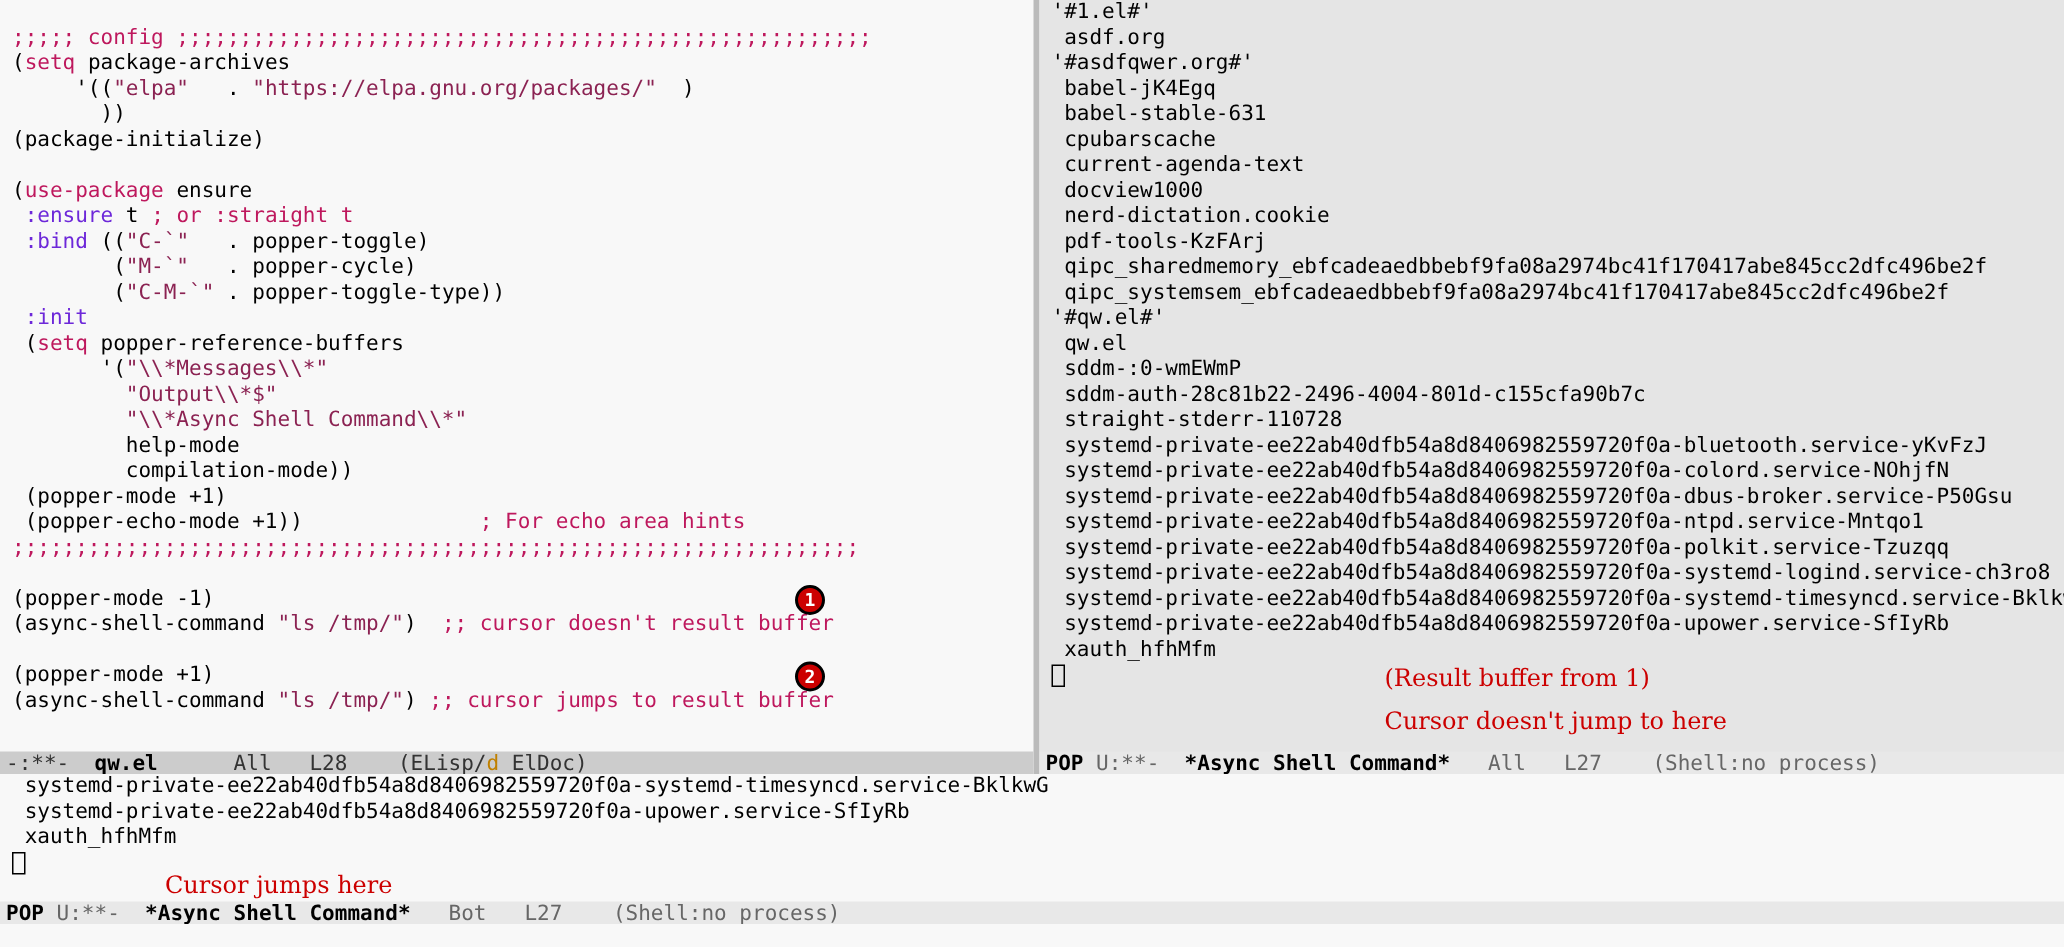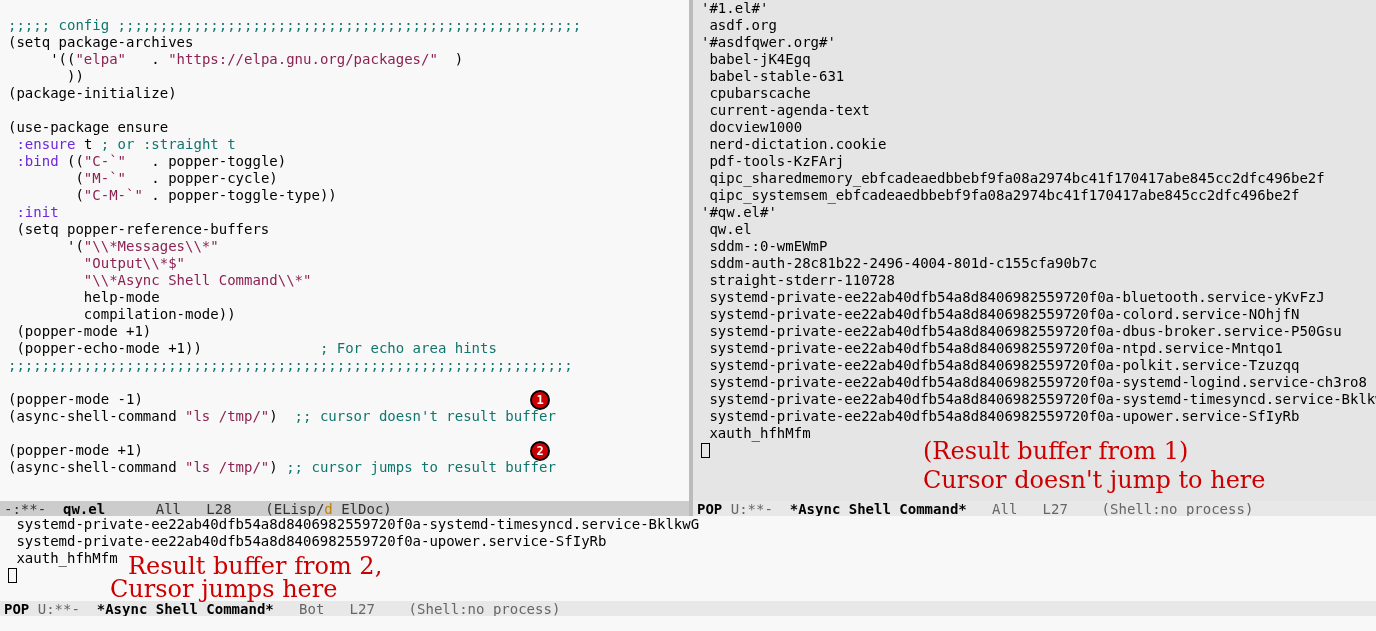--- a/index.html
+++ b/index.html
@@ -71,22 +71,22 @@
   white-space: pre;
   overflow: hidden;
 }
 .modeline.inactive {
   background: #e8e8e8;
   color: #666;
 }
 .modeline .bold { font-weight: bold; color: #000; }
 .modeline .gold { color: #c08000; }
 
-.comment { color: #0f766e; }
-.keyword { color: #000000; }
+.comment { color: #be185d; }
+.keyword { color: #be185d; }
 .string  { color: #8b2252; }
 .builtin { color: #6d28d9; }
 .plain   { color: #000; }
 .badge {
   display: inline-flex;
   width: 20px;
   height: 20px;
   border-radius: 50%;
   background: #cc0000;
   border: 2px solid #000;
@@ -95,21 +95,21 @@
   font-size: 12px;
   align-items: center;
   justify-content: center;
   vertical-align: middle;
   position: absolute;
 }
 .annot {
   position: absolute;
   color: #cc0000;
   font-family: "DejaVu Serif","Georgia",serif;
-  font-size: 24px;
+  font-size: 16px;
   white-space: pre;
 }
 .cursor-box {
   display: inline-block;
   width: 9px;
   height: 15px;
   border: 1px solid #000;
   vertical-align: text-bottom;
 }
 .pop { color: #000; font-weight: bold; }
@@ -189,19 +189,18 @@
     <div class="annot" style="left:230px; top:443px;">(Result buffer from 1)</div>
     <div class="annot" style="left:230px; top:472px;">Cursor doesn't jump to here</div>
     <div class="modeline inactive"><span class="pop">POP</span><span> U:**-  </span><span class="bold">*Async Shell Command*</span><span>   All   L27    (Shell:no process)</span></div>
   </div>
 
   <div class="bottom-pane">
     <div class="code-area" id="bottom-lines"> systemd-private-ee22ab40dfb54a8d8406982559720f0a-systemd-timesyncd.service-BklkwG
  systemd-private-ee22ab40dfb54a8d8406982559720f0a-upower.service-SfIyRb
  xauth_hfhMfm
 <span class="cursor-box"></span></div>
-    <div class="annot" style="left:128px; top:42px;">Result buffer from 2,</div>
     <div class="annot" style="left:110px; top:65px;">Cursor jumps here</div>
     <div class="modeline inactive"><span class="pop">POP</span><span> U:**-  </span><span class="bold">*Async Shell Command*</span><span>   Bot   L27    (Shell:no process)</span></div>
   </div>
 
   <div class="mini-buffer"></div>
 </div>
 
 </body></html>

